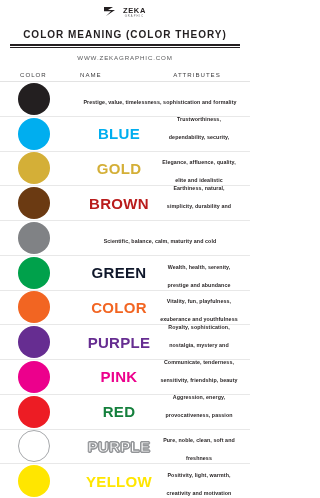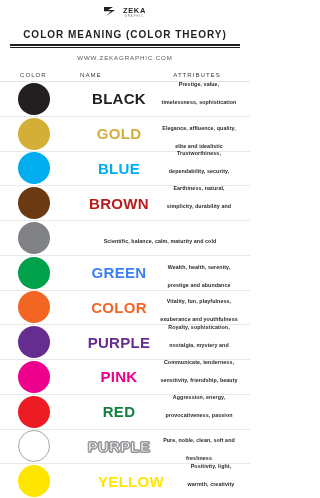--- a/index.html
+++ b/index.html
@@ -122,21 +122,21 @@
   .row {
     flex: 1 1 0;
     display: flex;
     align-items: center;
     border-bottom: 1px solid #e8e8e8;
     padding: 0 8px;
     box-sizing: border-box;
     background: #ffffff;
     min-height: 0;
   }
-  .row:last-child { border-bottom: none; gap: 12px; }
+  .row:last-child { border-bottom: none; }
 
   .cell-swatch {
     width: 72px;
     display: flex;
     align-items: center;
     justify-content: flex-start;
     padding-left: 10px;
     box-sizing: border-box;
   }
   .swatch {
@@ -216,64 +216,61 @@
     <div class="ch ch-color">COLOR</div>
     <div class="ch ch-name">NAME</div>
     <div class="ch ch-attr">ATTRIBUTES</div>
   </div>
 
   <div class="table" id="color-table">
       <div class="row">
         <div class="cell-swatch">
           <span class="swatch" style="background: rgb(35, 31, 32);"></span>
         </div>
-        <div class="cell-name">
-          <span class="name-text" style="color: rgb(35, 31, 32);">BLACK</span>
-        </div>
         <div class="cell-attr"><span class="attr-text">Prestige, value, timelessness, sophistication and formality</span></div>
       </div>
       <div class="row">
         <div class="cell-swatch">
+          <span class="swatch" style="background: rgb(0, 174, 239);"></span>
+        </div>
+        <div class="cell-name">
+          <span class="name-text" style="color: rgb(0, 174, 239);">BLUE</span>
+        </div>
+        <div class="cell-attr"><span class="attr-text">Trustworthiness, dependability, security, integrity and calmness</span></div>
+      </div>
+      <div class="row">
+        <div class="cell-swatch">
           <span class="swatch" style="background: rgb(212, 175, 55);"></span>
         </div>
         <div class="cell-name">
           <span class="name-text" style="color: rgb(212, 175, 55);">GOLD</span>
         </div>
         <div class="cell-attr"><span class="attr-text">Elegance, affluence, quality, elite and idealistic</span></div>
       </div>
       <div class="row">
         <div class="cell-swatch">
-          <span class="swatch" style="background: rgb(0, 174, 239);"></span>
-        </div>
-        <div class="cell-name">
-          <span class="name-text" style="color: rgb(0, 174, 239);">BLUE</span>
-        </div>
-        <div class="cell-attr"><span class="attr-text">Trustworthiness, dependability, security, integrity and calmness</span></div>
-      </div>
-      <div class="row">
-        <div class="cell-swatch">
           <span class="swatch" style="background: rgb(107, 58, 18);"></span>
         </div>
         <div class="cell-name">
           <span class="name-text" style="color: #b91c1c;">BROWN</span>
         </div>
         <div class="cell-attr"><span class="attr-text">Earthiness, natural, simplicity, durability and rustic</span></div>
       </div>
       <div class="row">
         <div class="cell-swatch">
           <span class="swatch" style="background: rgb(128, 130, 133);"></span>
         </div>
         <div class="cell-attr"><span class="attr-text">Scientific, balance, calm, maturity and cold</span></div>
       </div>
       <div class="row">
         <div class="cell-swatch">
           <span class="swatch" style="background: rgb(0, 161, 75);"></span>
         </div>
         <div class="cell-name">
-          <span class="name-text" style="color: #3b82f6;">GREEN</span>
+          <span class="name-text" style="color: #0f172a;">GREEN</span>
         </div>
         <div class="cell-attr"><span class="attr-text">Wealth, health, serenity, prestige and abundance</span></div>
       </div>
       <div class="row">
         <div class="cell-swatch">
           <span class="swatch" style="background: rgb(242, 101, 34);"></span>
         </div>
         <div class="cell-name">
           <span class="name-text" style="color: rgb(242, 101, 34);">COLOR</span>
         </div>

